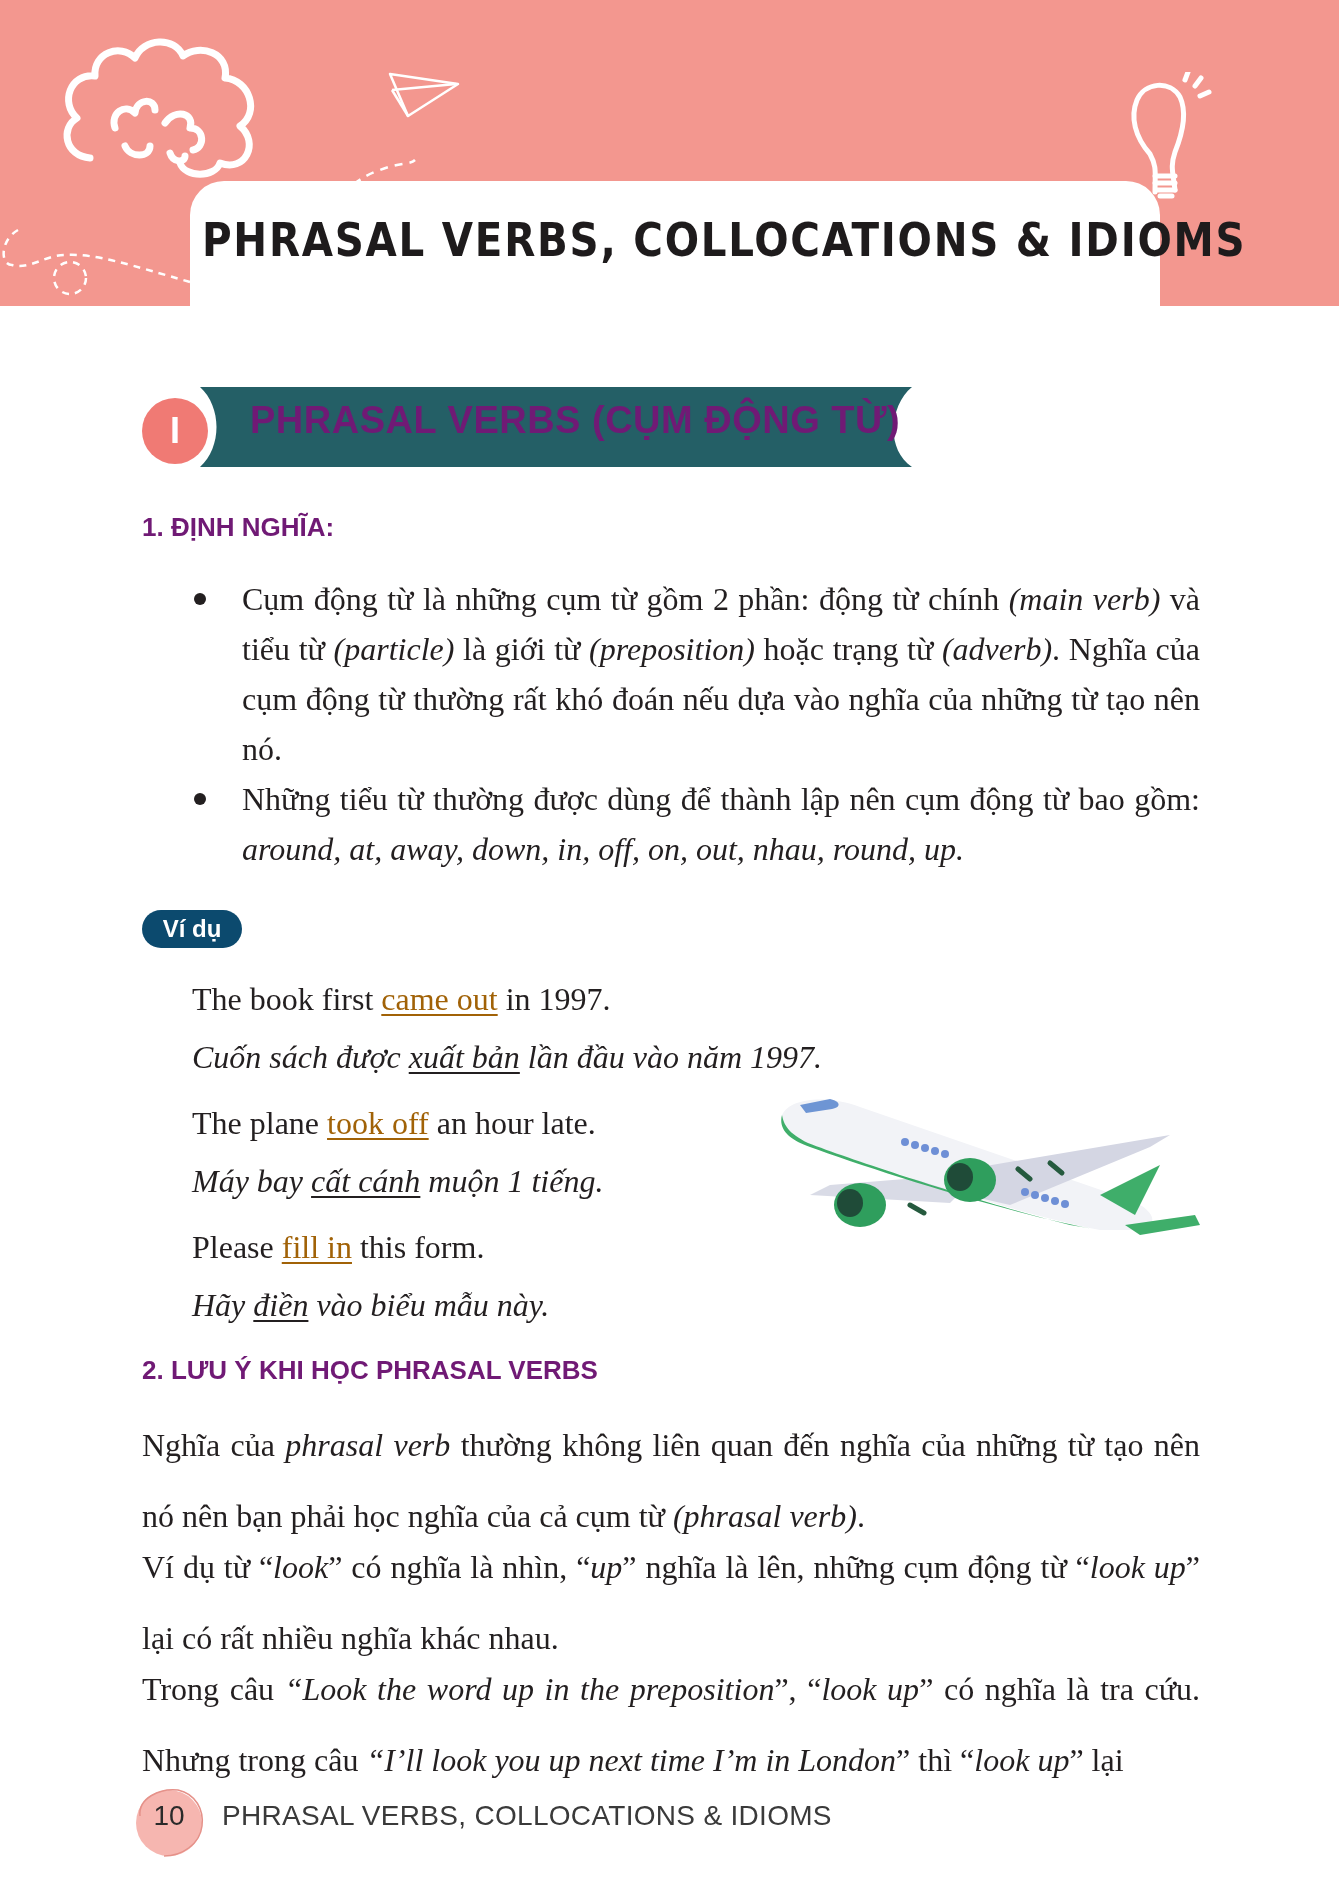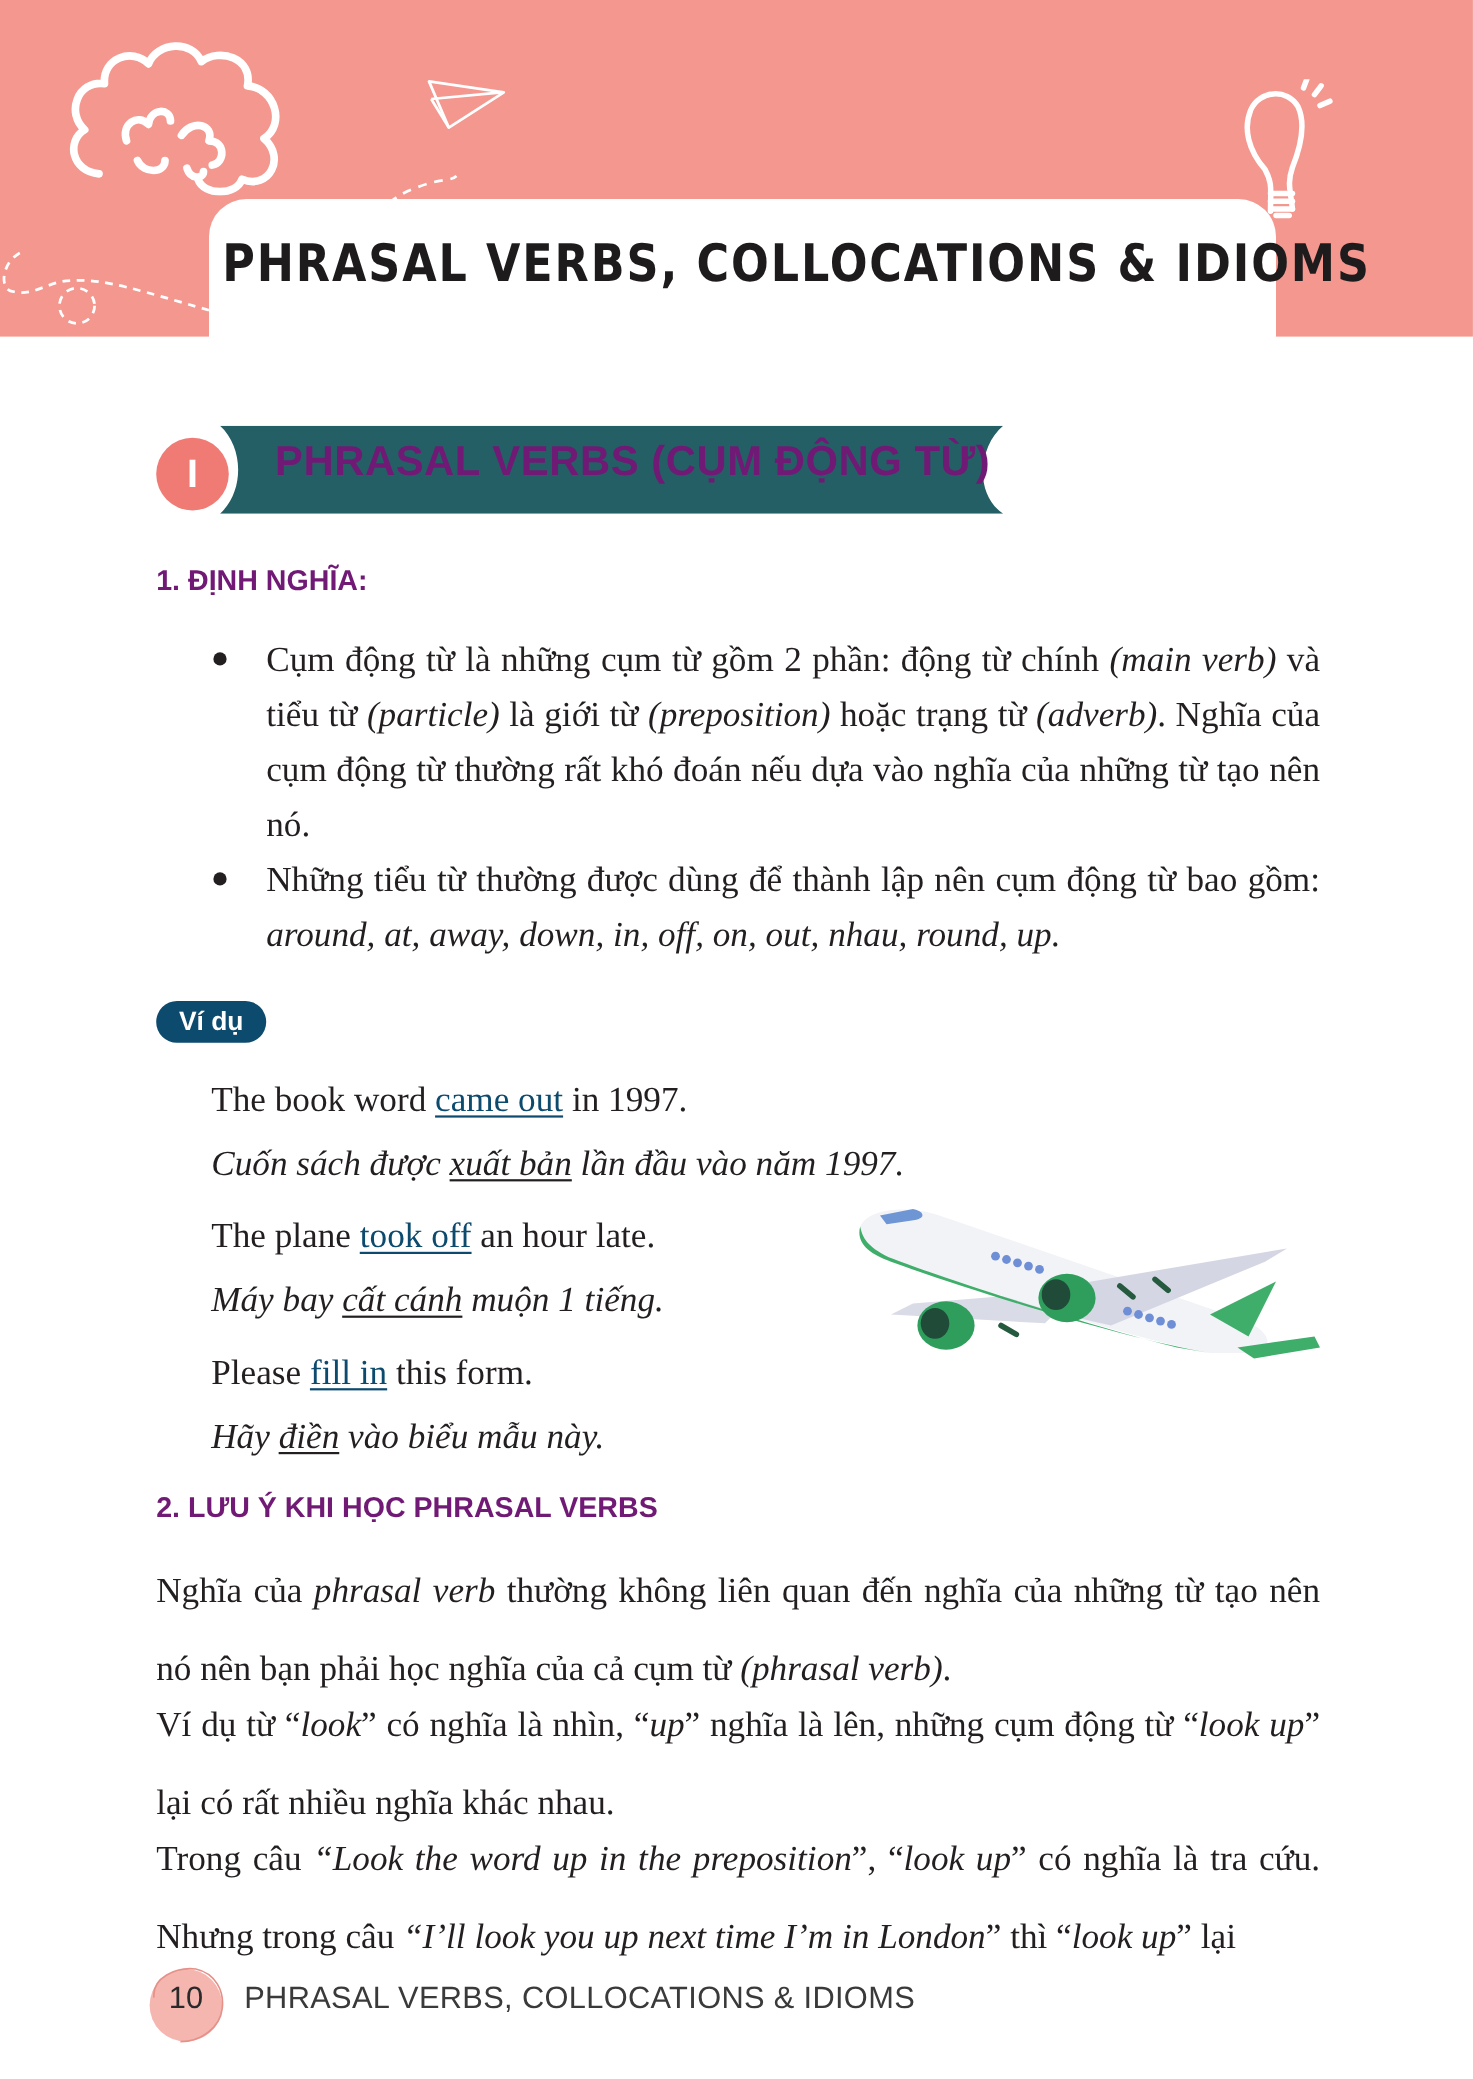--- a/index.html
+++ b/index.html
@@ -29,21 +29,21 @@
   .body-text { font-size:32px; line-height:50px; }
   .bullets { position:absolute; left:190px; top:574px; width:1010px; margin:0; padding:0; list-style:none; }
   .bullets li { position:relative; padding-left:52px; text-align:justify; }
   .bullets li .dot { position:absolute; left:4px; top:19px; width:12px; height:12px; border-radius:50%; background:#231f20; }
   i, .it { font-style:italic; }
 
   .vidu { position:absolute; left:142px; top:910px; width:100px; height:38px; border-radius:19px; background:#0c4a6e;
           color:#fff; font-family:"Liberation Sans", sans-serif; font-weight:bold; font-size:24px; line-height:38px; text-align:center; }
 
   .ex { position:absolute; left:192px; font-size:32px; white-space:nowrap; }
-  .ex .hl { color:#0c4a6e; text-decoration:underline; text-decoration-thickness:2px; text-underline-offset:4px; }
+  .ex .hl { color:#a16207; text-decoration:underline; text-decoration-thickness:2px; text-underline-offset:4px; }
   .ex .ul { text-decoration:underline; text-decoration-thickness:2px; text-underline-offset:4px; }
 
   .para { position:absolute; left:142px; width:1058px; font-size:32px; line-height:71px; text-align:justify; margin:0; }
 
   .footer-num { position:absolute; left:130px; top:1786px; width:78px; height:74px; }
   .footer-num-text { position:absolute; left:130px; top:1800px; width:78px; text-align:center;
                      font-family:"Liberation Sans", sans-serif; font-size:28px; color:#2a2a2a; }
   .footer-title { position:absolute; left:222px; top:1800px; font-family:"Liberation Sans", sans-serif; font-size:28px;
                   color:#3a3a3a; letter-spacing:0.3px; white-space:nowrap; }
 </style>
@@ -103,21 +103,21 @@
 <div class="h2" style="top:512px">1. ĐỊNH NGHĨA:</div>
 
 <ul class="bullets body-text">
   <li><span class="dot"></span><span class="rich"><span>Cụm động từ là những cụm từ gồm 2 phần: động từ chính </span><span class="it">(main verb)</span><span> và tiểu từ </span><span class="it">(particle)</span><span> là giới từ </span><span class="it">(preposition)</span><span> hoặc trạng từ </span><span class="it">(adverb)</span><span>. Nghĩa của cụm động từ thường rất khó đoán nếu dựa vào nghĩa của những từ tạo nên nó.</span></span></li>
   <li><span class="dot"></span><span class="rich"><span>Những tiểu từ thường được dùng để thành lập nên cụm động từ bao gồm: </span><span class="it">around, at, away, down, in, off, on, out, nhau, round, up.</span></span></li>
 </ul>
 
 <div class="vidu">Ví dụ</div>
 
 <div class="ex" style="top:981px">
-  <span>The book word </span><span class="hl">came out</span><span> in 1997.</span>
+  <span>The book first </span><span class="hl">came out</span><span> in 1997.</span>
 </div>
 <div class="ex it" style="top:1039px">
   <span>Cuốn sách được </span><span class="ul">xuất bản</span><span> lần đầu vào năm 1997.</span>
 </div>
 
 <div class="ex" style="top:1105px">
   <span>The plane </span><span class="hl">took off</span><span> an hour late.</span>
 </div>
 <div class="ex it" style="top:1163px">
   <span>Máy bay </span><span class="ul">cất cánh</span><span> muộn 1 tiếng.</span>

